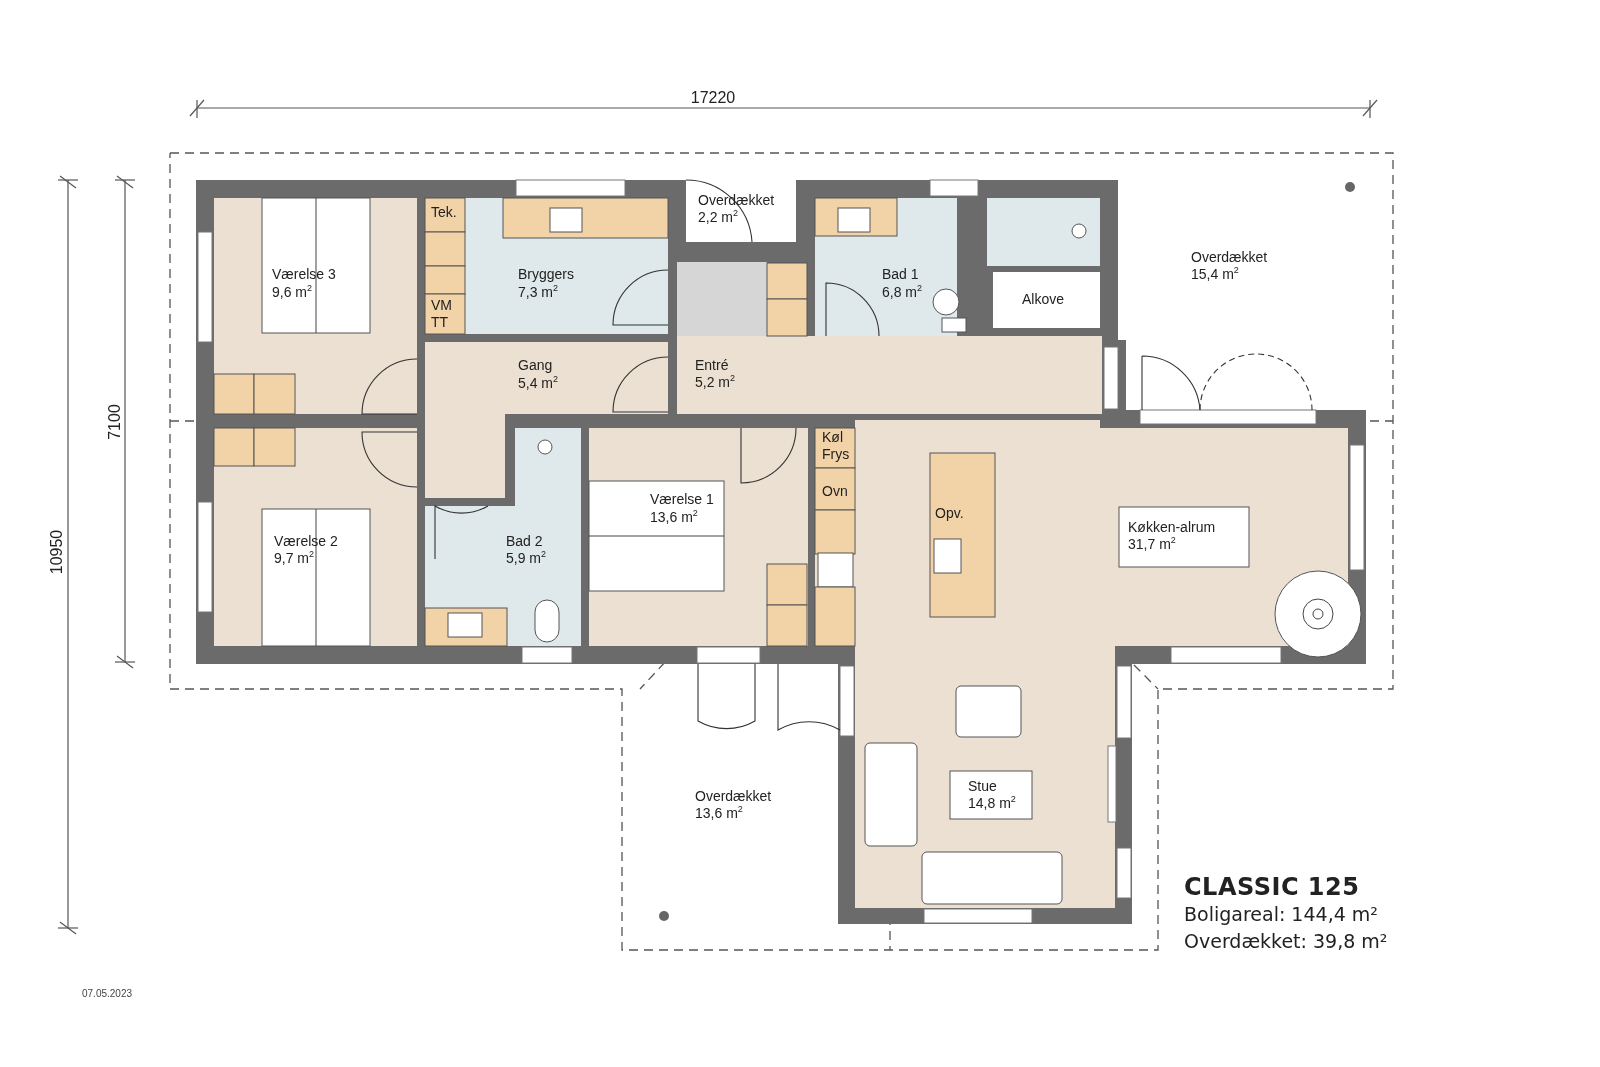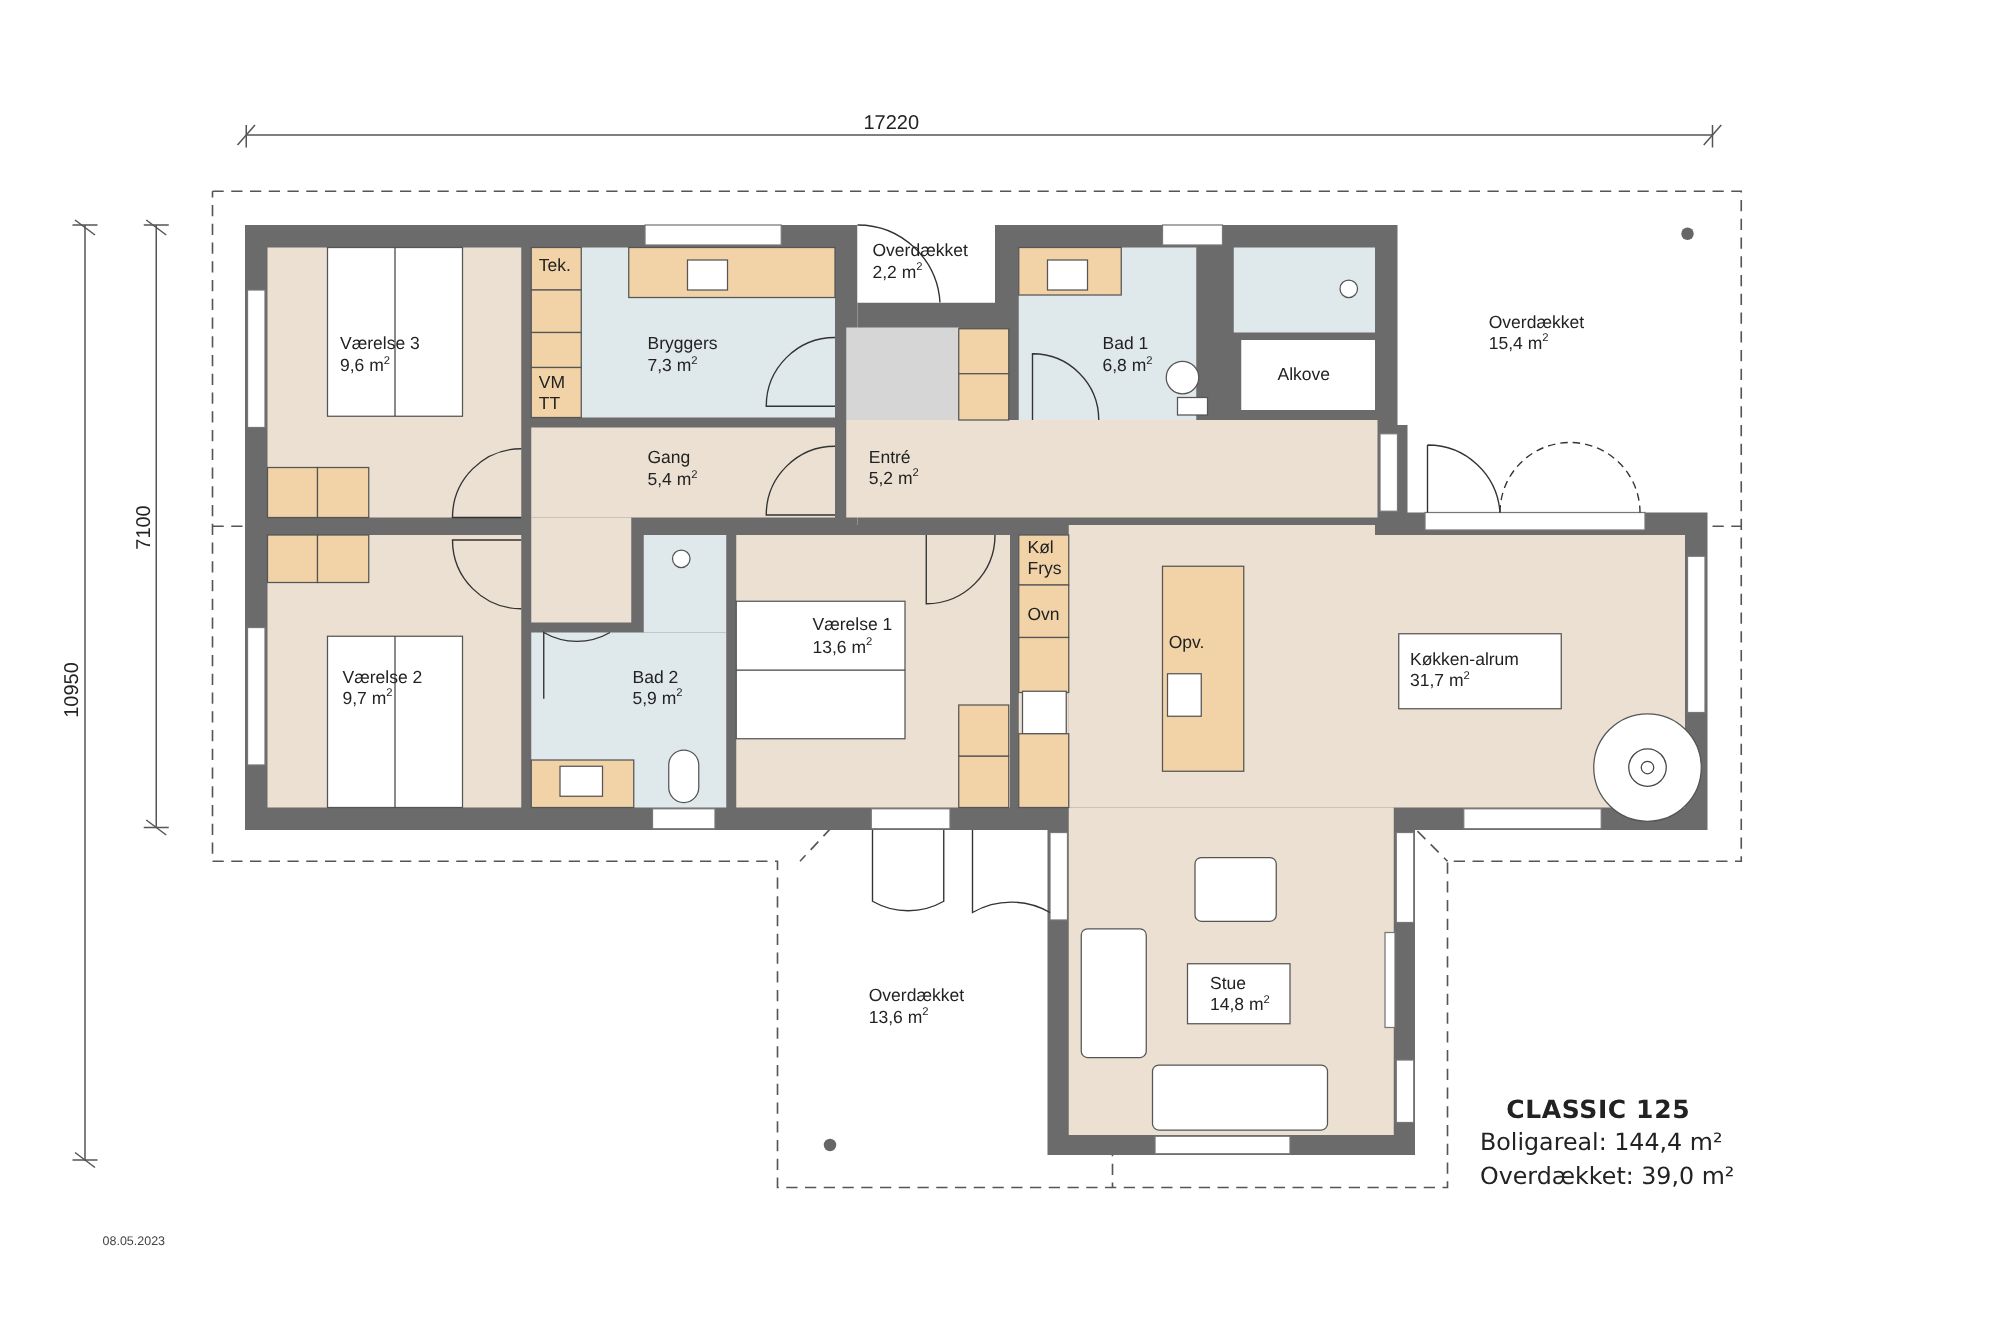--- a/index.html
+++ b/index.html
@@ -1,21 +1,21 @@
 <!DOCTYPE html>
 <html><head>
 <meta charset="utf-8">
 <style>
   html,body{margin:0;padding:0;background:#ffffff;}
   body{width:1600px;height:1067px;position:relative;overflow:hidden;font-family:"Liberation Sans",sans-serif;color:#222;}
   svg#plan{position:absolute;left:0;top:0;}
   .lbl{font-family:"Liberation Sans",sans-serif;font-size:14px;fill:#222;}
   .dim{font-family:"Liberation Sans",sans-serif;font-size:16px;fill:#222;}
   .info{position:absolute;left:1184px;top:874px;line-height:27px;color:#222;}
-  .info .title{font-family:"DejaVu Sans",sans-serif;font-weight:bold;font-size:20px;letter-spacing:0.5px;margin-left:21px;}
+  .info .title{font-family:"DejaVu Sans",sans-serif;font-weight:bold;font-size:24px;letter-spacing:0.5px;}
   .info .line{font-family:"DejaVu Sans",sans-serif;font-size:19px;font-weight:normal;}
   .date{position:absolute;left:82px;top:988px;font-size:10px;color:#444;font-family:"Liberation Sans",sans-serif;}
 </style>
 </head>
 <body>
 
 <svg id="plan" width="1600" height="1067" viewBox="0 0 1600 1067">
   <defs>
     <style>
       .wall{fill:#6b6b6b;}
@@ -258,16 +258,16 @@
     <text class="lbl" x="822" y="442">Køl</text>
     <text class="lbl" x="822" y="459">Frys</text>
     <text class="lbl" x="822" y="496">Ovn</text>
     <text class="lbl" x="935" y="518">Opv.</text>
   </g>
 </svg>
 
 <div class="info">
   <div class="title">CLASSIC 125</div>
   <div class="line">Boligareal: 144,4 m²</div>
-  <div class="line">Overdækket: 39,0 m²</div>
+  <div class="line">Overdækket: 39,8 m²</div>
 </div>
 
-<div class="date">08.05.2023</div>
+<div class="date">07.05.2023</div>
 
 </body></html>

